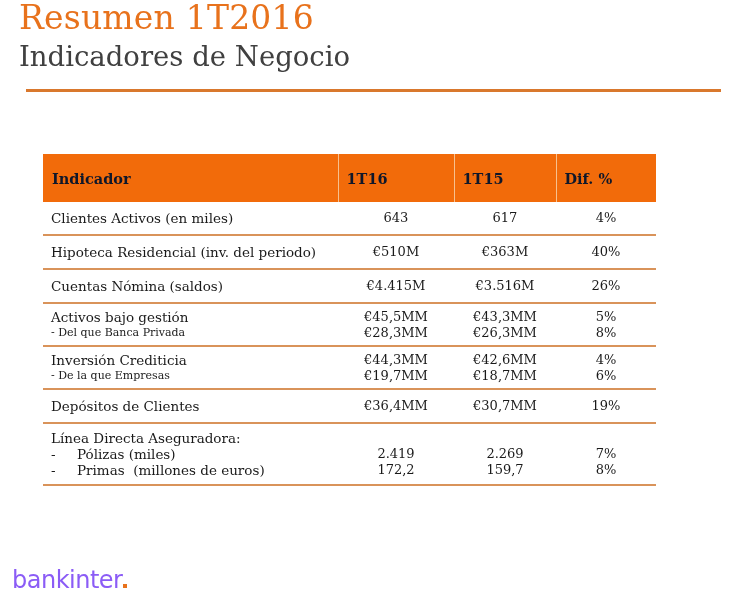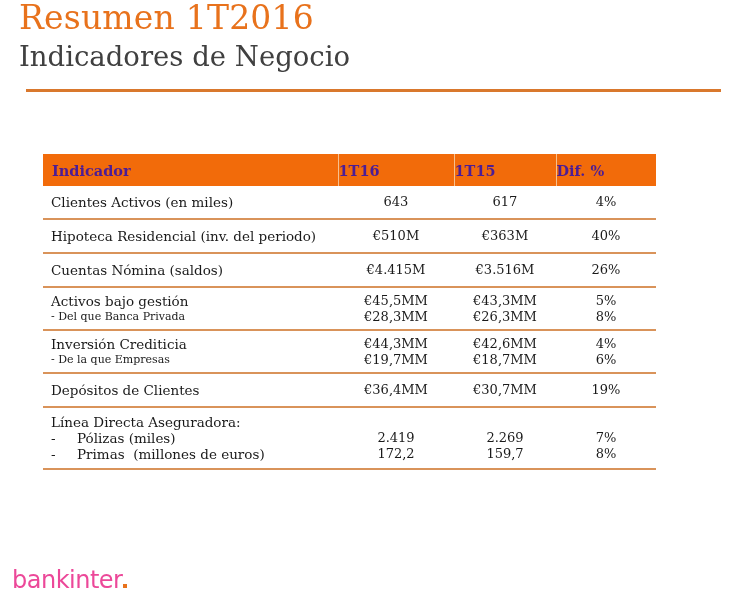--- a/index.html
+++ b/index.html
@@ -10,41 +10,41 @@
   .subtitle { position: absolute; left: 19px; top: 40px; font-size: 27.5px; color: #404040;
               font-family: "DejaVu Serif", serif; white-space: nowrap; }
   .rule { position: absolute; left: 26px; top: 89px; width: 695px; height: 3px; background: #d9782d; }
 
   table.kpi { position: absolute; left: 43px; top: 154px; width: 613px; border-collapse: collapse;
               font-family: "DejaVu Serif", serif; font-size: 13px; }
   table.kpi col.c0 { width: 295px; }
   table.kpi col.c1 { width: 116px; }
   table.kpi col.c2 { width: 102px; }
   table.kpi col.c3 { width: 100px; }
-  table.kpi th { background: #f26b0a; color: #4c1d95; font-weight: bold; height: 32px;
-                 padding: 0; font-size: 14.5px; border-right: 1px solid #f7c08e; }
+  table.kpi th { background: #f26b0a; color: #0f172a; font-weight: bold; height: 32px;
+                 padding: 8px; font-size: 14.5px; border-right: 1px solid #f7c08e; }
   table.kpi th:last-child { border-right: none; }
   table.kpi th.left { text-align: left; padding-left: 9px; }
   table.kpi th.center { text-align: left; margin-top: 20px; }
   table.kpi td { padding: 0; border-bottom: 2px solid #d9935a; vertical-align: middle; }
   table.kpi td.label { padding-left: 8px; }
   table.kpi td.num { text-align: center; }
   tr.single td { height: 32px; }
   tr.double td { height: 41px; }
   tr.triple td { height: 60px; }
   .main-line { font-size: 13.5px; line-height: 16px; display: block; }
   .sub-line { font-size: 11px; line-height: 15px; display: block; }
   .num .main-line, .num .sub-line { font-size: 13px; line-height: 16px; }
   .num .sub-line { line-height: 15px; }
   .li-item { display: block; font-size: 13.5px; line-height: 16px; }
   .li-dash { display: inline-block; width: 26px; }
   .spacer { display: block; height: 16px; }
 
   .logo { position: absolute; left: 12px; top: 566px; font-family: "DejaVu Sans", sans-serif;
-          font-size: 24px; color: #ec4899; letter-spacing: -0.5px; }
+          font-size: 24px; color: #8b5cf6; letter-spacing: -0.5px; }
   .logo-dot { display: inline-block; width: 4px; height: 4px; background: #e8721c; margin-left: 1px; }
 </style>
 </head>
 <body>
 
 <div class="title">Resumen 1T2016</div>
 <div class="subtitle">Indicadores de Negocio</div>
 <div class="rule"></div>
 
 <table class="kpi">

